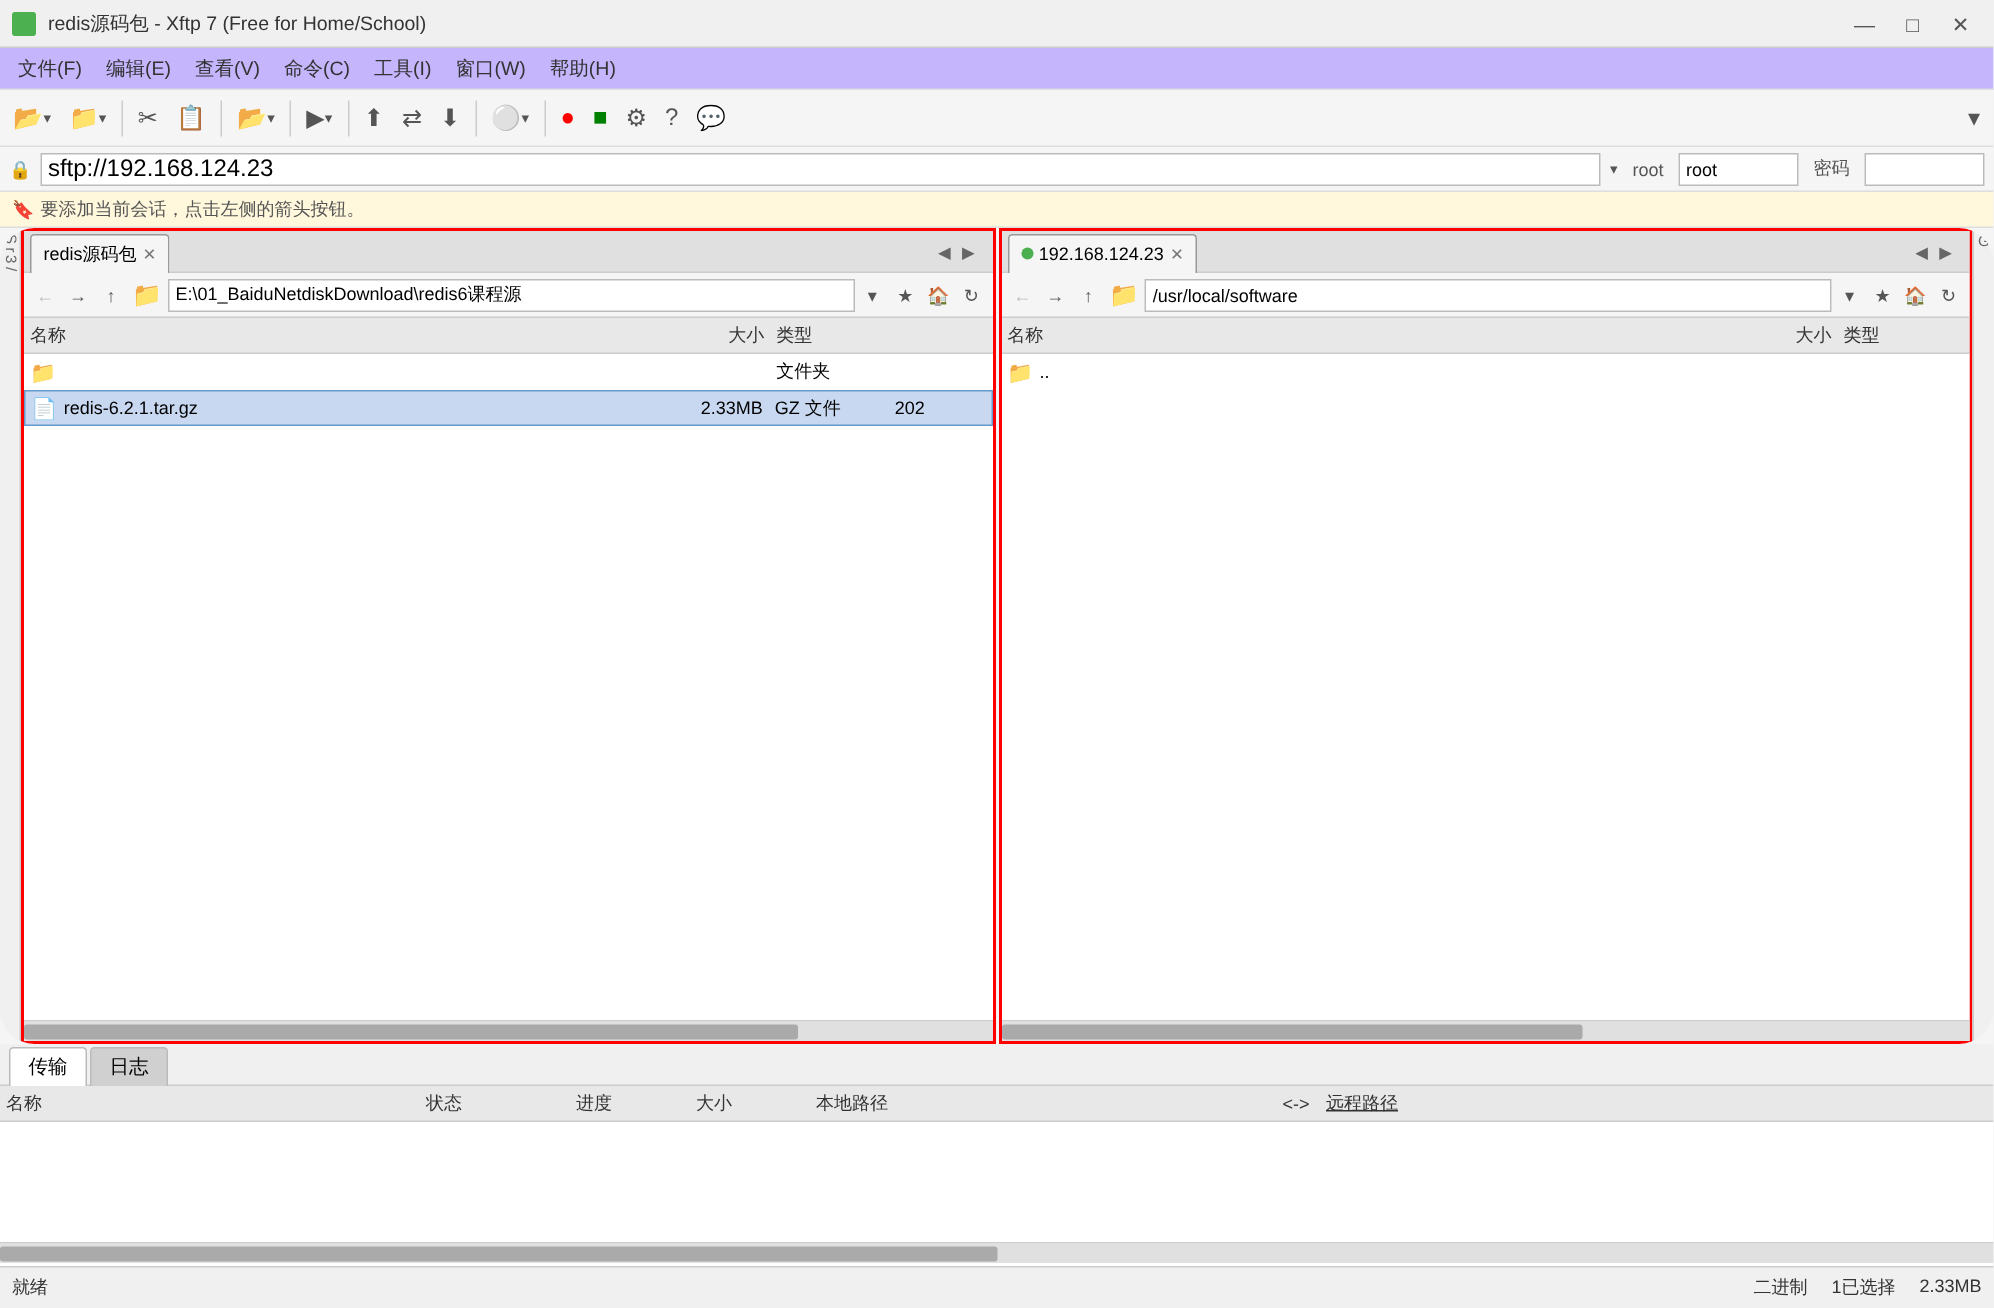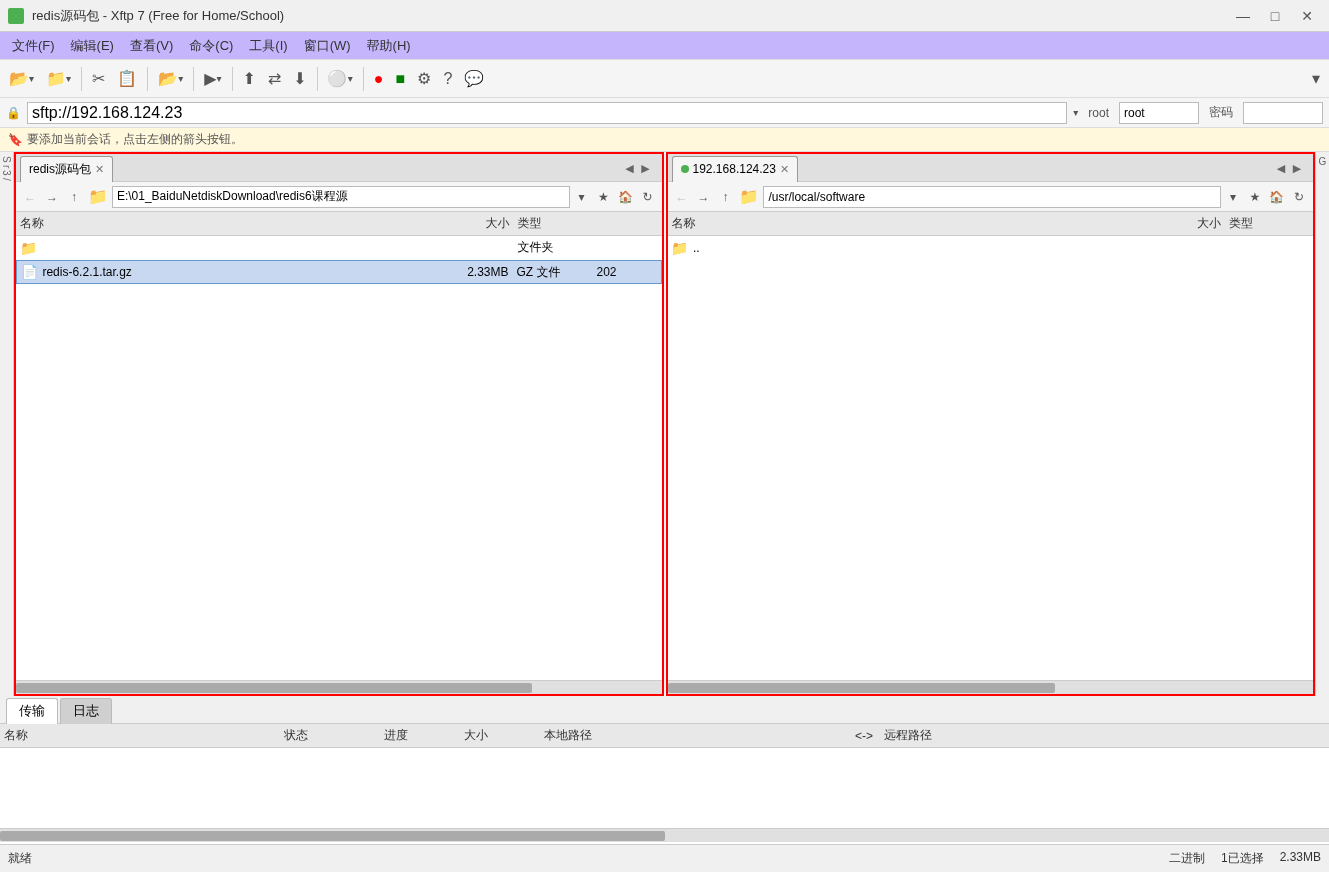--- a/index.html
+++ b/index.html
@@ -259,21 +259,21 @@
       border-bottom: 1px solid #ccc;
       font-size: 12px;
       color: #333;
     }
     .tc-name { width: 280px; }
     .tc-status { width: 100px; }
     .tc-progress { width: 80px; }
     .tc-size { width: 80px; }
     .tc-localpath { width: 300px; }
     .tc-arrow { width: 40px; text-align: center; }
-    .tc-remotepath { flex: 1; }
+    .tc-remotepath { flex: 1; text-decoration: underline; }
 
     .transfer-list {
       flex: 1;
       background: white;
       height: 80px;
     }
     .transfer-scrollbar {
       height: 14px;
       background: #f0f0f0;
       border-top: 1px solid #ccc;
@@ -300,20 +300,21 @@
       flex-direction: column;
       width: 1329px;
       height: 872px;
       background: #f5f5f5;
     }
 
     .panels-container {
       display: flex;
       flex: 1;
       overflow: hidden;
+      border-radius: 23px;
     }
 
     .left-side-nav {
       width: 14px;
       background: #f0f0f0;
       border-right: 1px solid #ccc;
       display: flex;
       flex-direction: column;
       align-items: center;
       padding-top: 4px;

